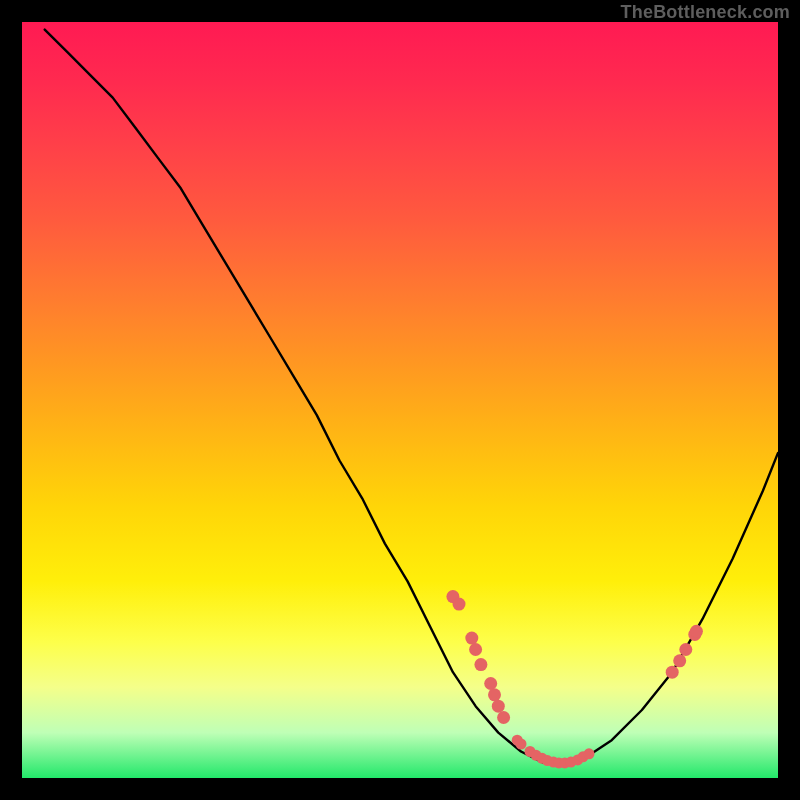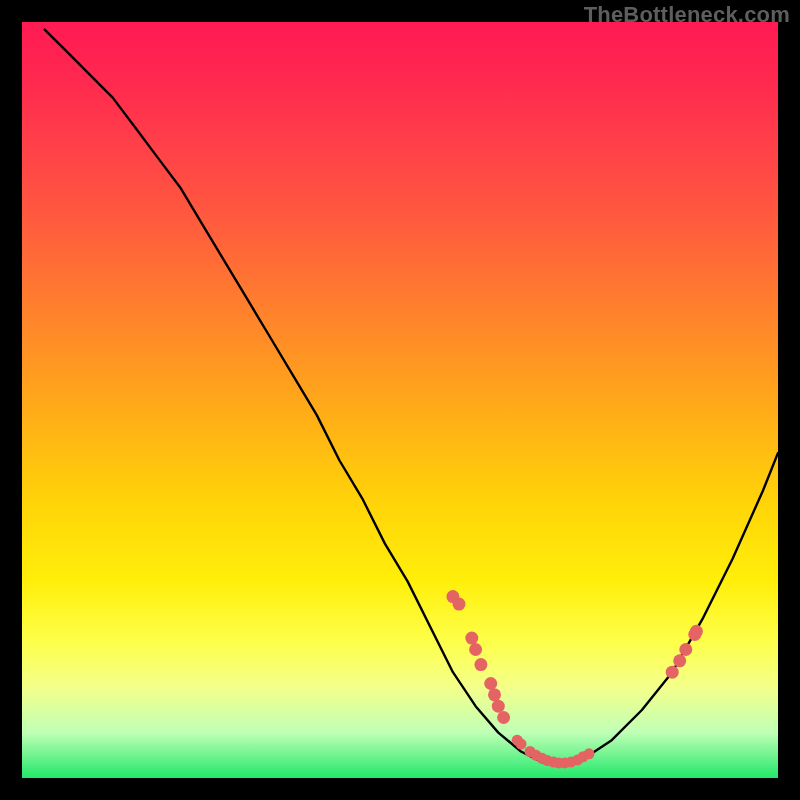--- a/index.html
+++ b/index.html
@@ -31,21 +31,21 @@
       #fdff4a 82%,
       #f4ff8a 88%,
       #bfffb6 94%,
       #22e86a 100%
     );
   }
   .attribution {
     position: absolute;
     top: 2px;
     right: 10px;
-    font-size: 22px;
+    font-size: 18px;
     font-weight: 600;
     color: #5e5e5e;
     letter-spacing: 0.2px;
   }
   svg.plot {
     position: absolute;
     left: 0;
     top: 0;
     width: 756px;
     height: 756px;

